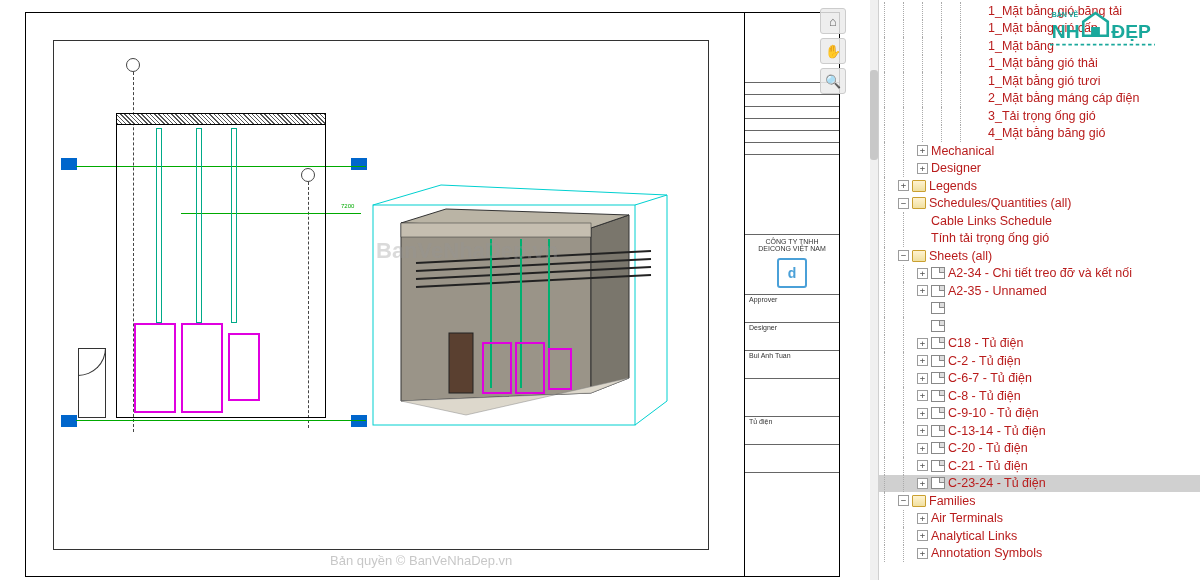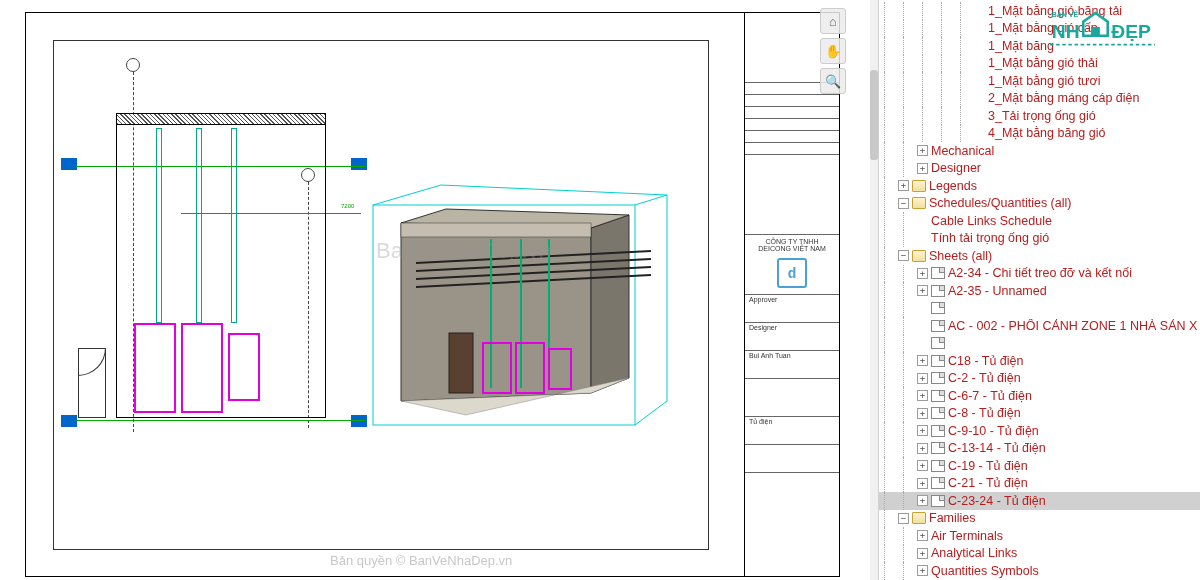--- a/index.html
+++ b/index.html
@@ -12,21 +12,21 @@
 .tb-text { font-size: 7px; text-align: center; padding: 2px; }
 .elevation { position: absolute; left: 60px; top: 45px; width: 260px; height: 400px; }
 .grid-marker { position: absolute; top: 0; width: 14px; height: 14px; border: 1.5px solid #444; border-radius: 50%; background: #fff; }
 .grid-line-v { position: absolute; top: 14px; width: 0; border-left: 1px dashed #444; }
 .dim-line { position: absolute; height: 0; border-top: 1px solid #0a0; }
 .dim-text { position: absolute; font-size: 6px; color: #0a0; }
 .building-outline { position: absolute; border: 1.5px solid #000; }
 .magenta-box { position: absolute; border: 2px solid #e000e0; background: #fff; }
 .section-cut { position: absolute; width: 16px; height: 12px; background: #0066cc; }
 .perspective { position: absolute; left: 345px; top: 180px; width: 300px; height: 250px; }
-.watermark { position: absolute; color: rgba(150,150,150,0.35); font-size: 22px; font-weight: 400; pointer-events: none; }
+.watermark { position: absolute; color: rgba(150,150,150,0.35); font-size: 22px; font-weight: 700; pointer-events: none; }
 .nav-cube { position: absolute; right: 4px; top: 8px; width: 26px; }
 .nav-btn { width: 26px; height: 26px; background: rgba(235,235,235,0.85); border: 1px solid #ccc; border-radius: 3px; margin-bottom: 4px; display: flex; align-items: center; justify-content: center; font-size: 13px; color: #666; }
 .tree-panel { position: absolute; left: 878px; top: 0; width: 322px; height: 580px; background: #fff; border-left: 1px solid #d0d0d0; overflow: hidden; }
 .scrollbar-v { position: absolute; left: 870px; top: 0; width: 8px; height: 580px; background: #f0f0f0; }
 .scroll-thumb { position: absolute; top: 70px; width: 100%; height: 90px; background: #c8c8c8; border-radius: 3px; }
 .tree { padding: 2px 0; }
 .tree-item { display: flex; align-items: center; height: 17.5px; padding-left: 0; white-space: nowrap; cursor: default; }
 .tree-item.selected { background: #d0d0d0; }
 .expander { width: 11px; height: 11px; border: 1px solid #9c9c9c; background: #fff; display: inline-flex; align-items: center; justify-content: center; font-size: 9px; line-height: 1; color: #555; margin-right: 3px; flex-shrink: 0; font-family: monospace; }
 .expander.blank { border: none; background: none; }
@@ -288,27 +288,20 @@
         <span class="tree-dots"></span>
         <span class="tree-dots"></span>
         <span class="expander blank"></span>
         <span class="tree-icon icon-sheet"></span>
       </div>
       <div class="tree-item">
         <span class="tree-dots"></span>
         <span class="tree-dots"></span>
         <span class="expander blank"></span>
         <span class="tree-icon icon-sheet"></span>
-        <span class="tree-label">AC - 002 - PHỐI CẢNH ZONE 1 NHÀ SẢN X</span>
-      </div>
-      <div class="tree-item">
-        <span class="tree-dots"></span>
-        <span class="tree-dots"></span>
-        <span class="expander blank"></span>
-        <span class="tree-icon icon-sheet"></span>
       </div>
       <div class="tree-item">
         <span class="tree-dots"></span>
         <span class="tree-dots"></span>
         <span class="expander">+</span>
         <span class="tree-icon icon-sheet"></span>
         <span class="tree-label">C18 - Tủ điện</span>
       </div>
       <div class="tree-item">
         <span class="tree-dots"></span>
@@ -343,21 +336,21 @@
         <span class="tree-dots"></span>
         <span class="expander">+</span>
         <span class="tree-icon icon-sheet"></span>
         <span class="tree-label">C-13-14 - Tủ điện</span>
       </div>
       <div class="tree-item">
         <span class="tree-dots"></span>
         <span class="tree-dots"></span>
         <span class="expander">+</span>
         <span class="tree-icon icon-sheet"></span>
-        <span class="tree-label">C-19 - Tủ điện</span>
+        <span class="tree-label">C-20 - Tủ điện</span>
       </div>
       <div class="tree-item">
         <span class="tree-dots"></span>
         <span class="tree-dots"></span>
         <span class="expander">+</span>
         <span class="tree-icon icon-sheet"></span>
         <span class="tree-label">C-21 - Tủ điện</span>
       </div>
       <div class="tree-item selected">
         <span class="tree-dots"></span>
@@ -381,21 +374,21 @@
       <div class="tree-item">
         <span class="tree-dots"></span>
         <span class="tree-dots"></span>
         <span class="expander">+</span>
         <span class="tree-label">Analytical Links</span>
       </div>
       <div class="tree-item">
         <span class="tree-dots"></span>
         <span class="tree-dots"></span>
         <span class="expander">+</span>
-        <span class="tree-label">Quantities Symbols</span>
+        <span class="tree-label">Annotation Symbols</span>
       </div>
     </div>
 </div>
 
 <svg class="logo-overlay" viewBox="0 0 120 48">
   <text x="2" y="12" font-size="8" fill="#1aa89c" font-weight="600">BẢN VẼ</text>
   <text x="2" y="36" font-size="22" fill="#1aa89c" font-weight="800">NH</text>
   <path d="M38 34 L38 18 L52 8 L66 18 L66 34 Z" fill="none" stroke="#1aa89c" stroke-width="3"></path>
   <rect x="47" y="24" width="10" height="10" fill="#1aa89c"></rect>
   <text x="70" y="36" font-size="22" fill="#1aa89c" font-weight="800">ĐẸP</text>

